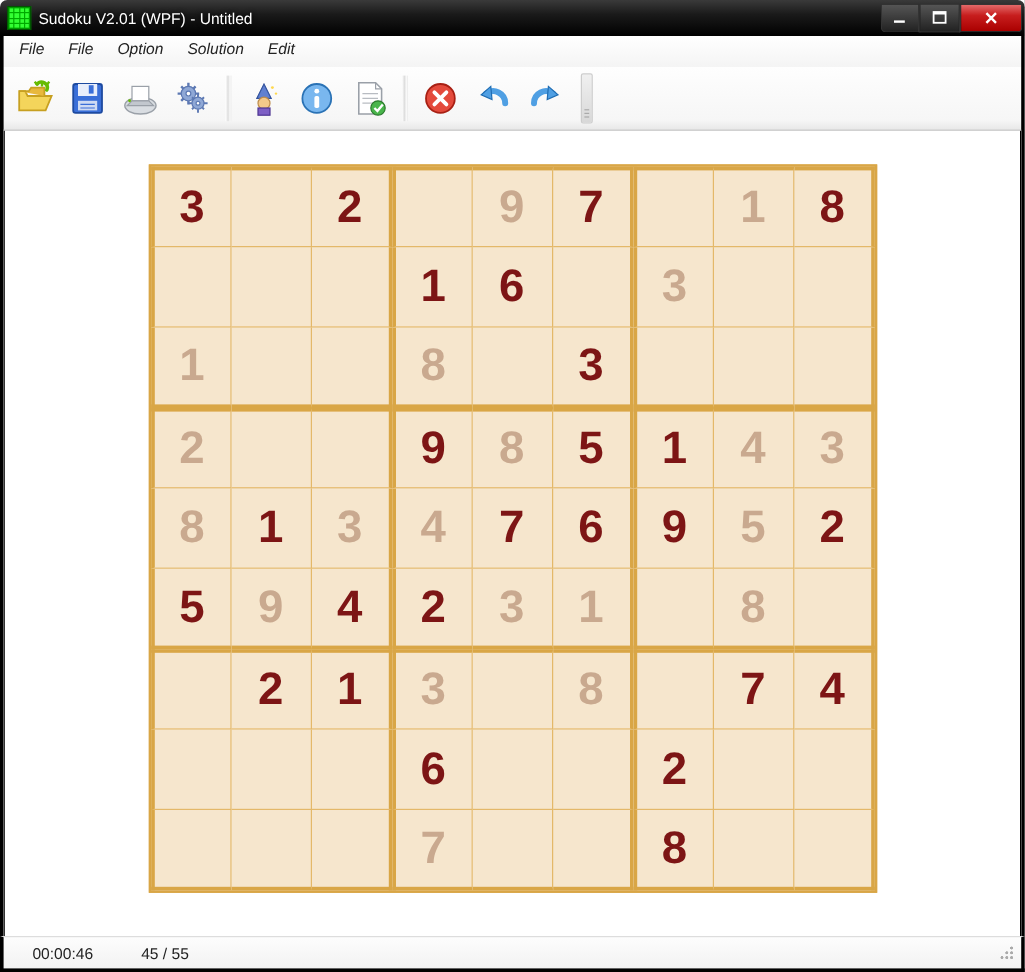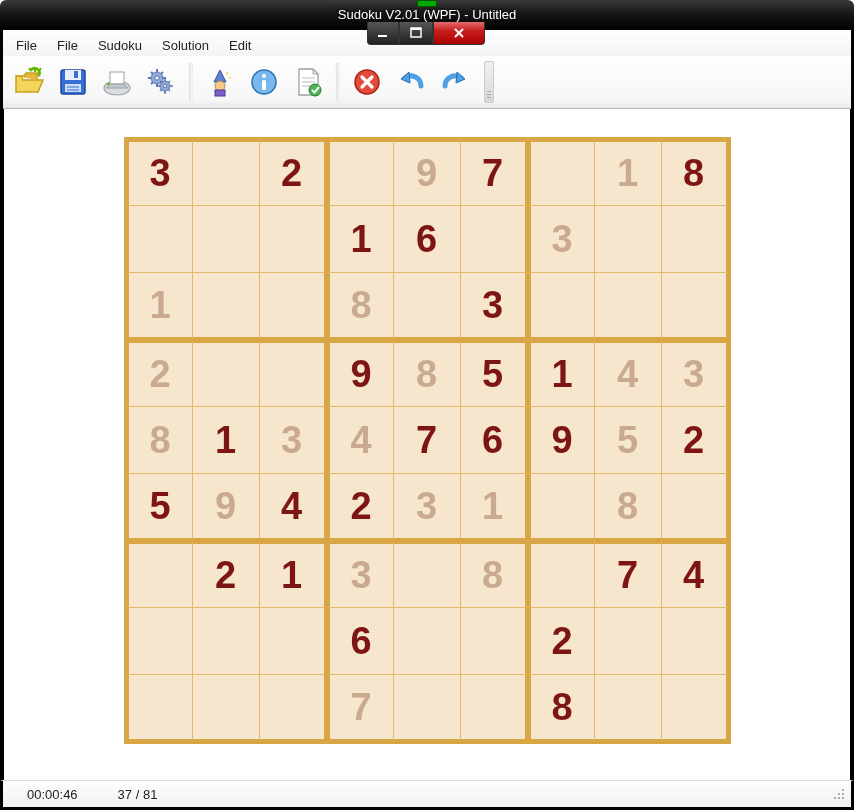--- a/index.html
+++ b/index.html
@@ -1,31 +1,31 @@
 <!DOCTYPE html>
 <html><head>
 <meta charset="utf-8">
 <style>
   html, body { margin:0; padding:0; font-family:"Segoe UI", Tahoma, sans-serif; background:#888; }
   .window { width:854px; height:810px; background:#fff; position:relative; box-sizing:border-box; }
 
   
-  .titlebar { height:30px; background:linear-gradient(to bottom,#3a3a3a,#1a1a1a 40%,#000 100%); display:flex; align-items:center; border-top-left-radius:6px; border-top-right-radius:6px;flex-direction:column; }
+  .titlebar { height:30px; background:linear-gradient(to bottom,#3a3a3a,#1a1a1a 40%,#000 100%); display:flex; align-items:center; border-top-left-radius:6px; border-top-right-radius:6px; }
   .titlebar .app-icon { width:16px; height:16px; margin:0 6px; display:grid; grid-template-columns:repeat(4,1fr); grid-template-rows:repeat(4,1fr); gap:1px; background:#0a0; padding:1px; border:1px solid #050; }
   .titlebar .app-icon span { background:#3f3; }
   .titlebar .title { color:#fff; font-size:13px; text-shadow:0 0 4px #000; flex:0 0 auto; }
   .titlebar .spacer { flex:1; }
   .winbtns { display:flex; height:22px; margin-right:2px; }
   .winbtn { width:32px; height:22px; display:flex; align-items:center; justify-content:center; margin-left:0; border:1px solid #333; border-top:none; background:linear-gradient(to bottom,#555,#222); }
   .winbtn svg { width:14px; height:12px; }
   .winbtn.min { border-bottom-left-radius:4px; width:30px; }
   .winbtn.close { width:50px; background:linear-gradient(to bottom,#e46b6b,#c71e1e 40%,#a00 100%); border-bottom-right-radius:4px; }
 
   
-  .menubar { height:26px; background:linear-gradient(to bottom,#fff,#f4f4f4); display:flex; align-items:flex-end; padding:0 6px; font-size:13px; color:#222; }
+  .menubar { height:26px; background:linear-gradient(to bottom,#fff,#f4f4f4); display:flex; align-items:flex-start; padding:0 6px; font-size:13px; color:#222;font-style:italic; }
   .menubar .menuitem { padding:3px 10px; cursor:default; }
 
   
   .toolbar { height:52px; background:linear-gradient(to bottom,#fefefe,#f6f6f6 85%,#e8e8e8); display:flex; align-items:center; padding:0 10px; gap:6px; }
   .tbutton { width:38px; height:38px; display:flex; align-items:center; justify-content:center; border-radius:3px; }
   .tbutton svg { width:32px; height:32px; }
   .tb-sep { width:4px; height:38px; background:linear-gradient(to right,#fff,#ddd,#fff); border-right:1px solid #eee; margin:0 2px; }
   .toolbar-tail { width:8px; height:40px; background:linear-gradient(to bottom,#f0f0f0,#d8d8d8); border:1px solid #ccc; border-radius:2px; margin-left:4px; position:relative; }
   .toolbar-tail::after { content:""; position:absolute; left:2px; right:2px; bottom:4px; height:1px; background:#aaa; box-shadow:0 -3px 0 #aaa, 0 -6px 0 #aaa; }
 
@@ -104,21 +104,21 @@
       </div>
     </div>
   </div>
 
   <div class="side-border left"></div>
   <div class="side-border right"></div>
 
   <div class="menubar">
     <div class="menuitem">File</div>
     <div class="menuitem">File</div>
-    <div class="menuitem">Sudoku</div>
+    <div class="menuitem">Option</div>
     <div class="menuitem">Solution</div>
     <div class="menuitem">Edit</div>
   </div>
 
   <div class="toolbar">
     <div class="tbutton">
       <svg viewBox="0 0 32 32">
         <path d="M3 10 L3 26 L25 26 L30 14 L10 14 L8 10 Z" fill="#f4d55b" stroke="#c7a021" stroke-width="1.5"></path>
         <path d="M3 10 L11 10 L13 7 L24 7 L24 14" fill="#e8b83d" stroke="#c7a021" stroke-width="1.5"></path>
         <path d="M22 4 L22 0 M18 3 L16 0 M26 3 L28 0" stroke="#6b0" stroke-width="2" transform="translate(0,2)"></path>
@@ -290,17 +290,17 @@
         <div class="cell bb3"></div>
         <div class="cell bb3" style="border-right: 3px solid rgb(217, 166, 70);"></div>
         <div class="cell given bl bb3">8</div>
         <div class="cell bb3"></div>
         <div class="cell br3 bb3"></div>
       </div>
   </div>
 
   <div class="statusbar">
     <div class="slot">00:00:46</div>
-    <div class="slot">37 / 81</div>
+    <div class="slot">45 / 55</div>
     <div class="grip"></div>
   </div>
 
 </div>
 
 </body></html>

